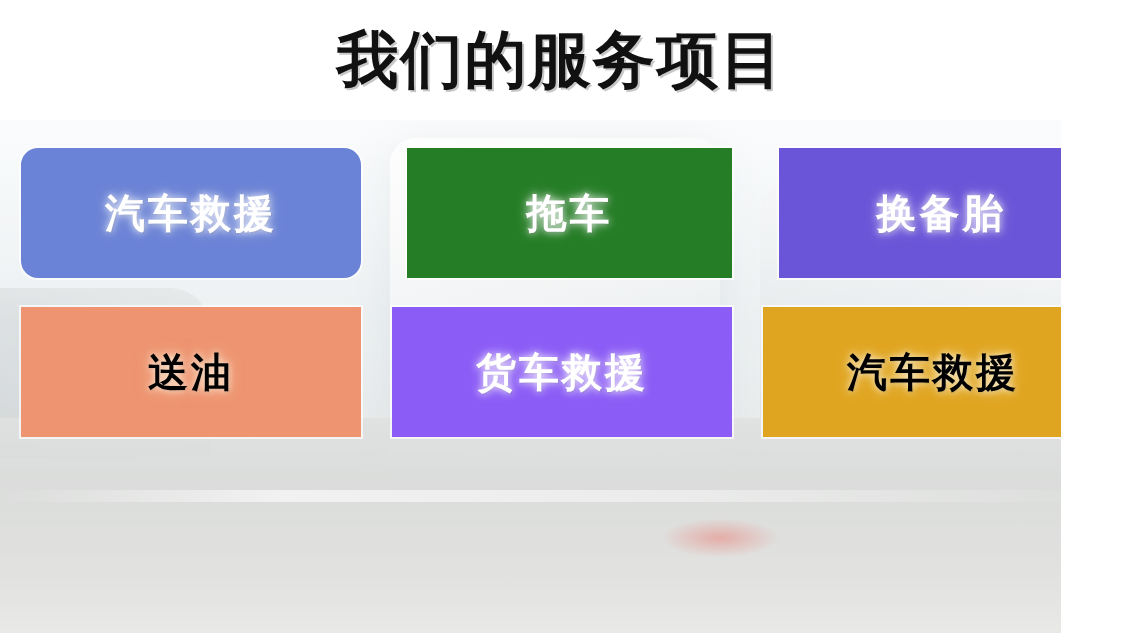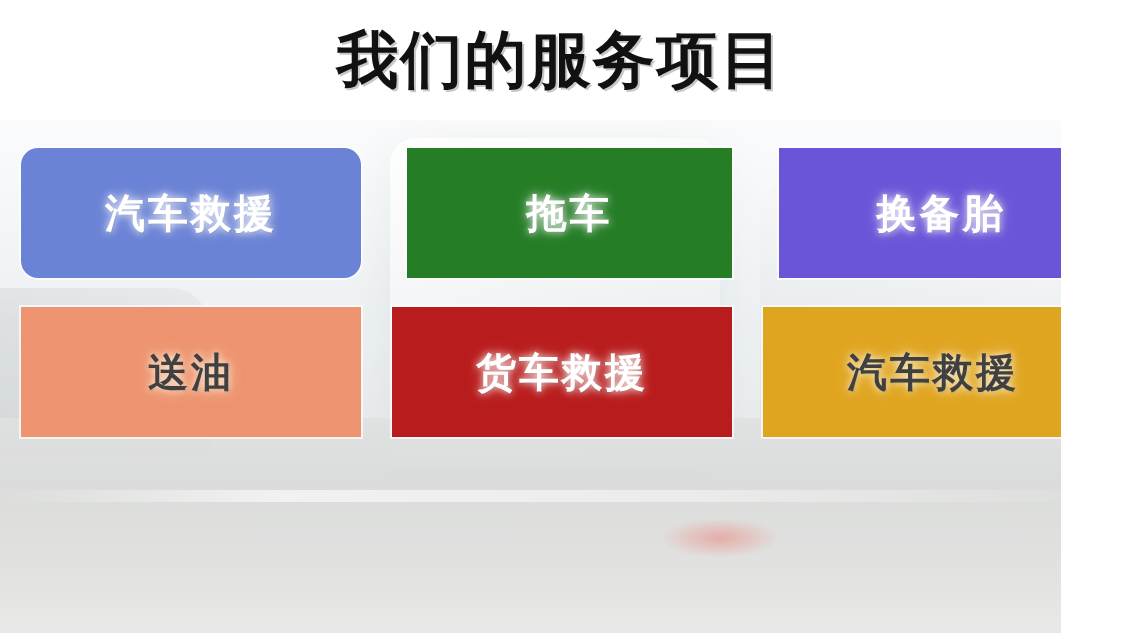--- a/index.html
+++ b/index.html
@@ -104,21 +104,21 @@
     font-size:40px;
     font-weight:bold;
     color:#ffffff;
     letter-spacing:3px;
     white-space:nowrap;
     text-shadow:0 0 7px rgba(255,255,255,.85),
                 0 0 14px rgba(255,255,255,.45),
                 1px 1px 2px rgba(0,0,0,.18);
   }
   .cell-label.warm{
-    color:#404040;
+    color:#000000;
     text-shadow:0 0 7px rgba(255,250,230,.9),
                 0 0 15px rgba(255,248,220,.5),
                 1px 1px 2px rgba(0,0,0,.16);
   }
 </style>
 </head>
 <body>
 
 <div id="poster">
 
@@ -142,21 +142,21 @@
       </div>
       <div class="cell" style="background: rgb(37, 125, 38); margin-left: 15px;">
         <span class="cell-label">拖车</span>
       </div>
       <div class="cell" style="background: rgb(106, 85, 216); margin-left: 16px;">
         <span class="cell-label">换备胎</span>
       </div>
       <div class="cell" style="background: rgb(238, 148, 112);">
         <span class="cell-label warm">送油</span>
       </div>
-      <div class="cell" style="background: #b91c1c;">
+      <div class="cell" style="background: #8b5cf6;">
         <span class="cell-label">货车救援</span>
       </div>
       <div class="cell" style="background: rgb(224, 165, 32);">
         <span class="cell-label warm">汽车救援</span>
       </div>
     </div>
 
 </div>
 
 </body></html>

